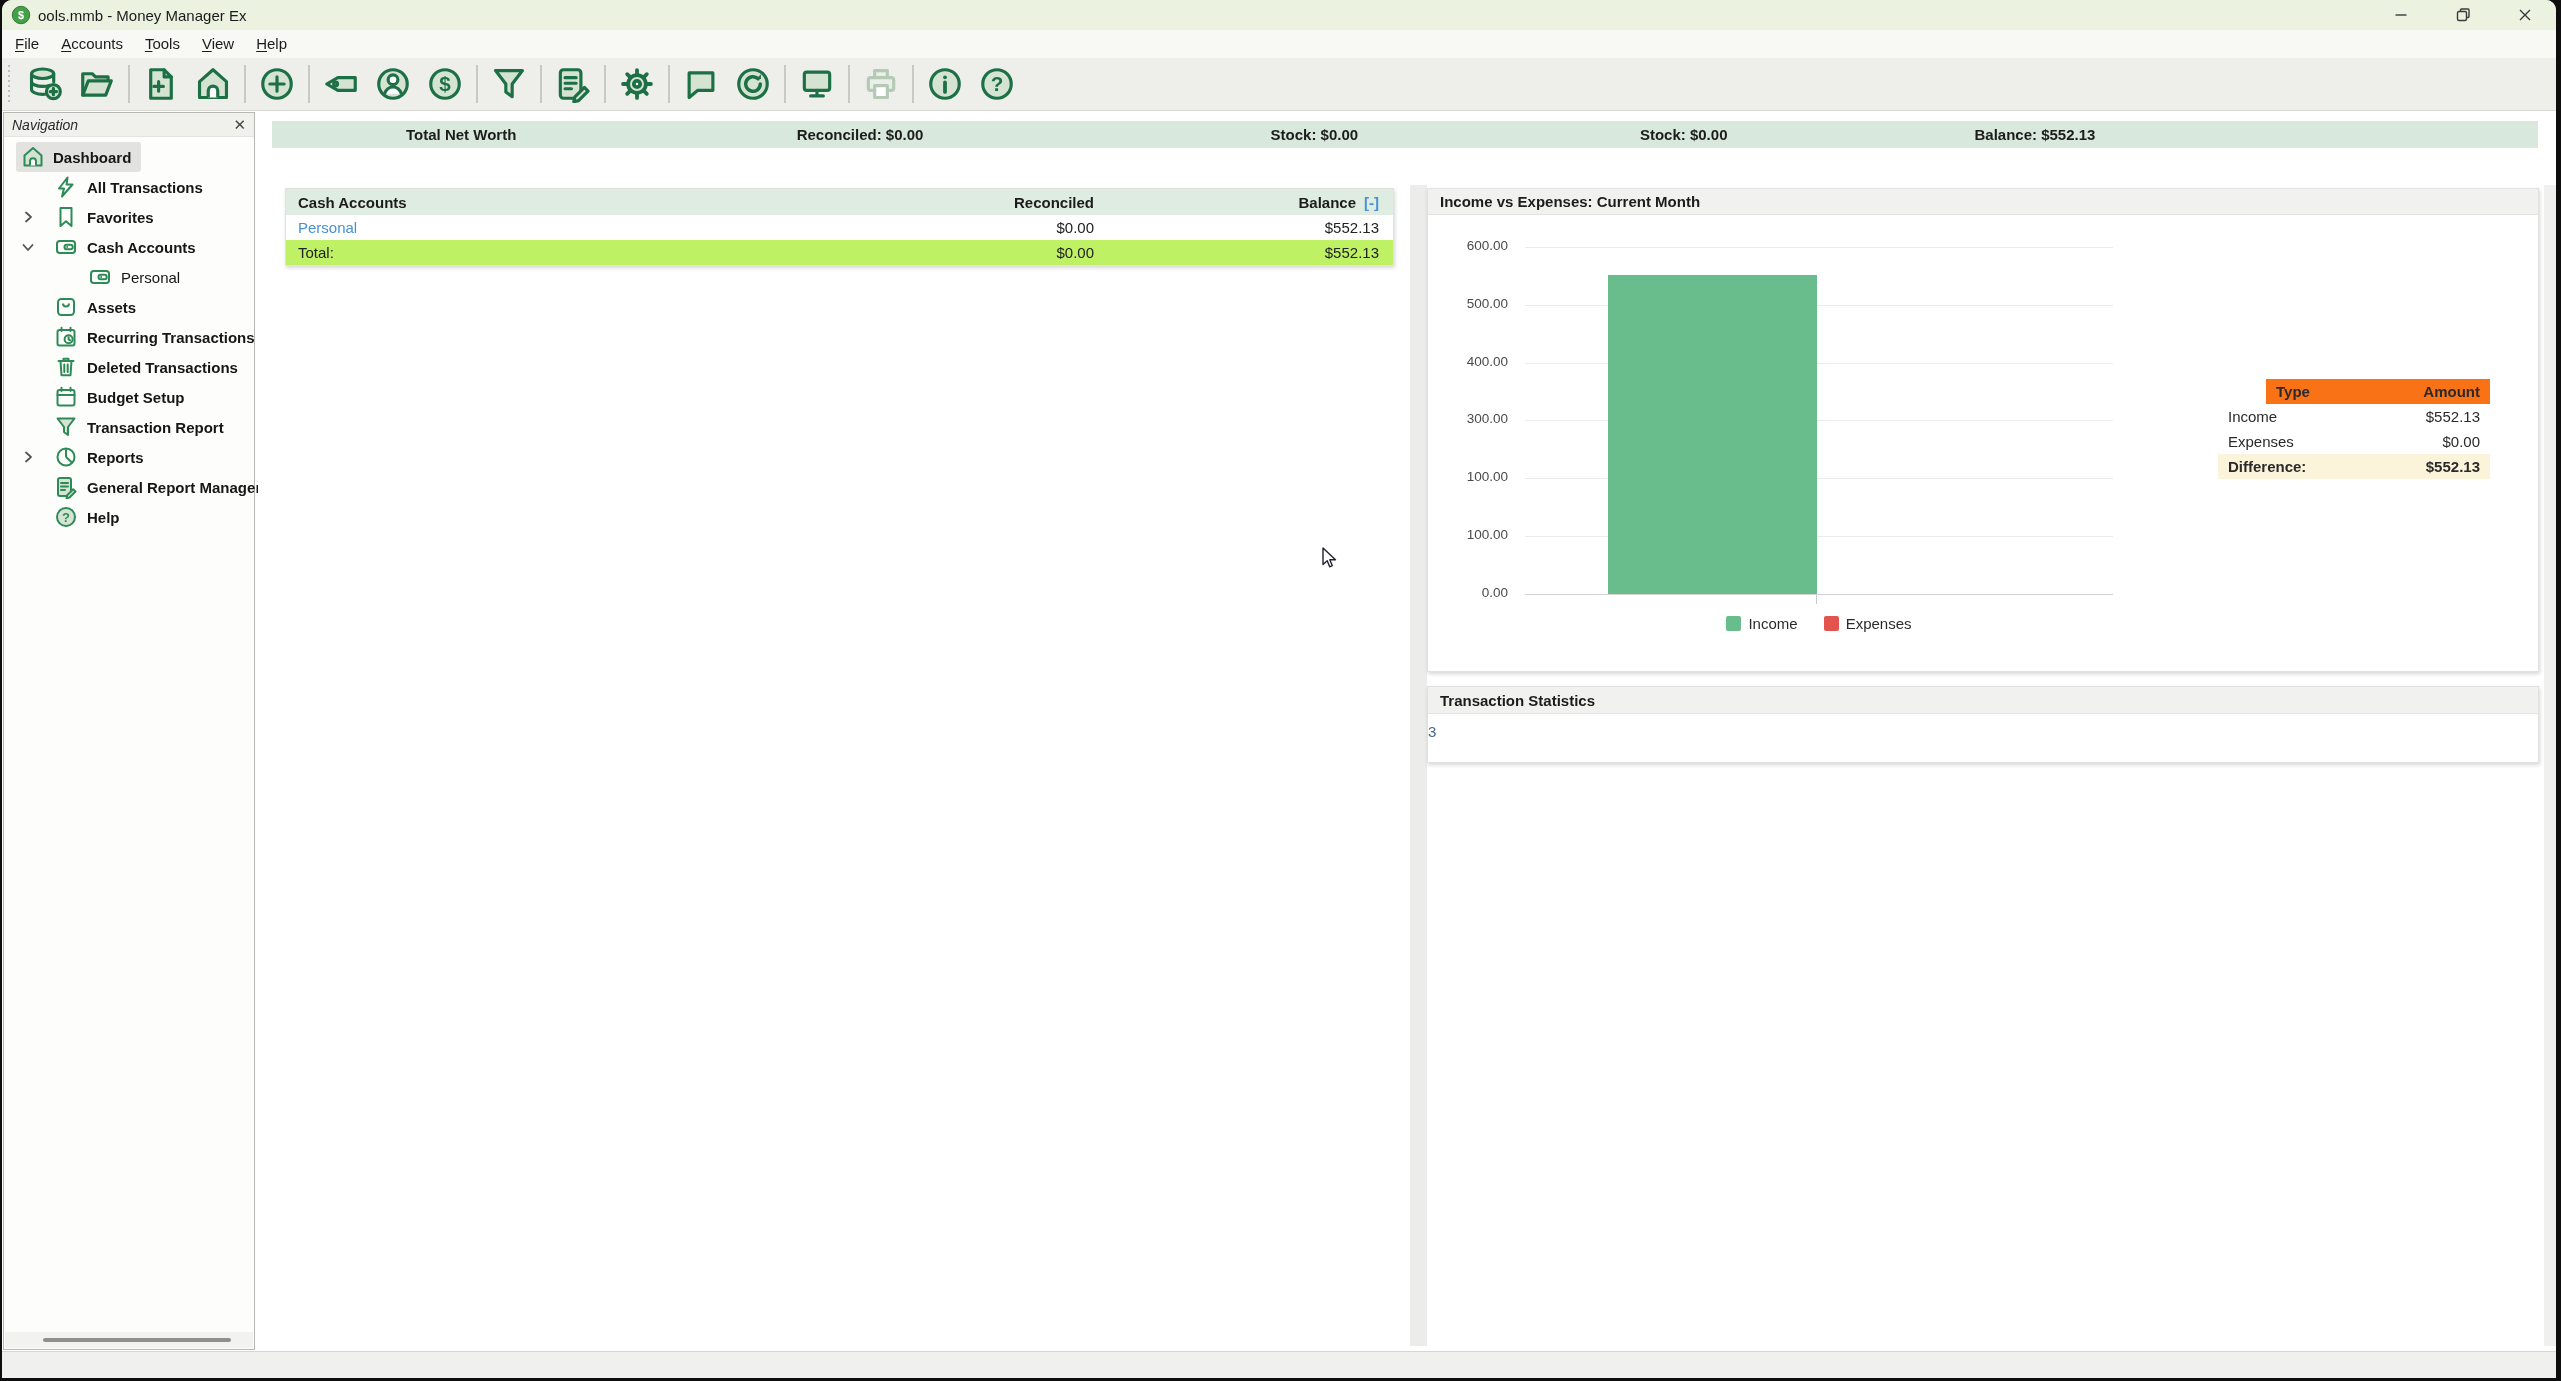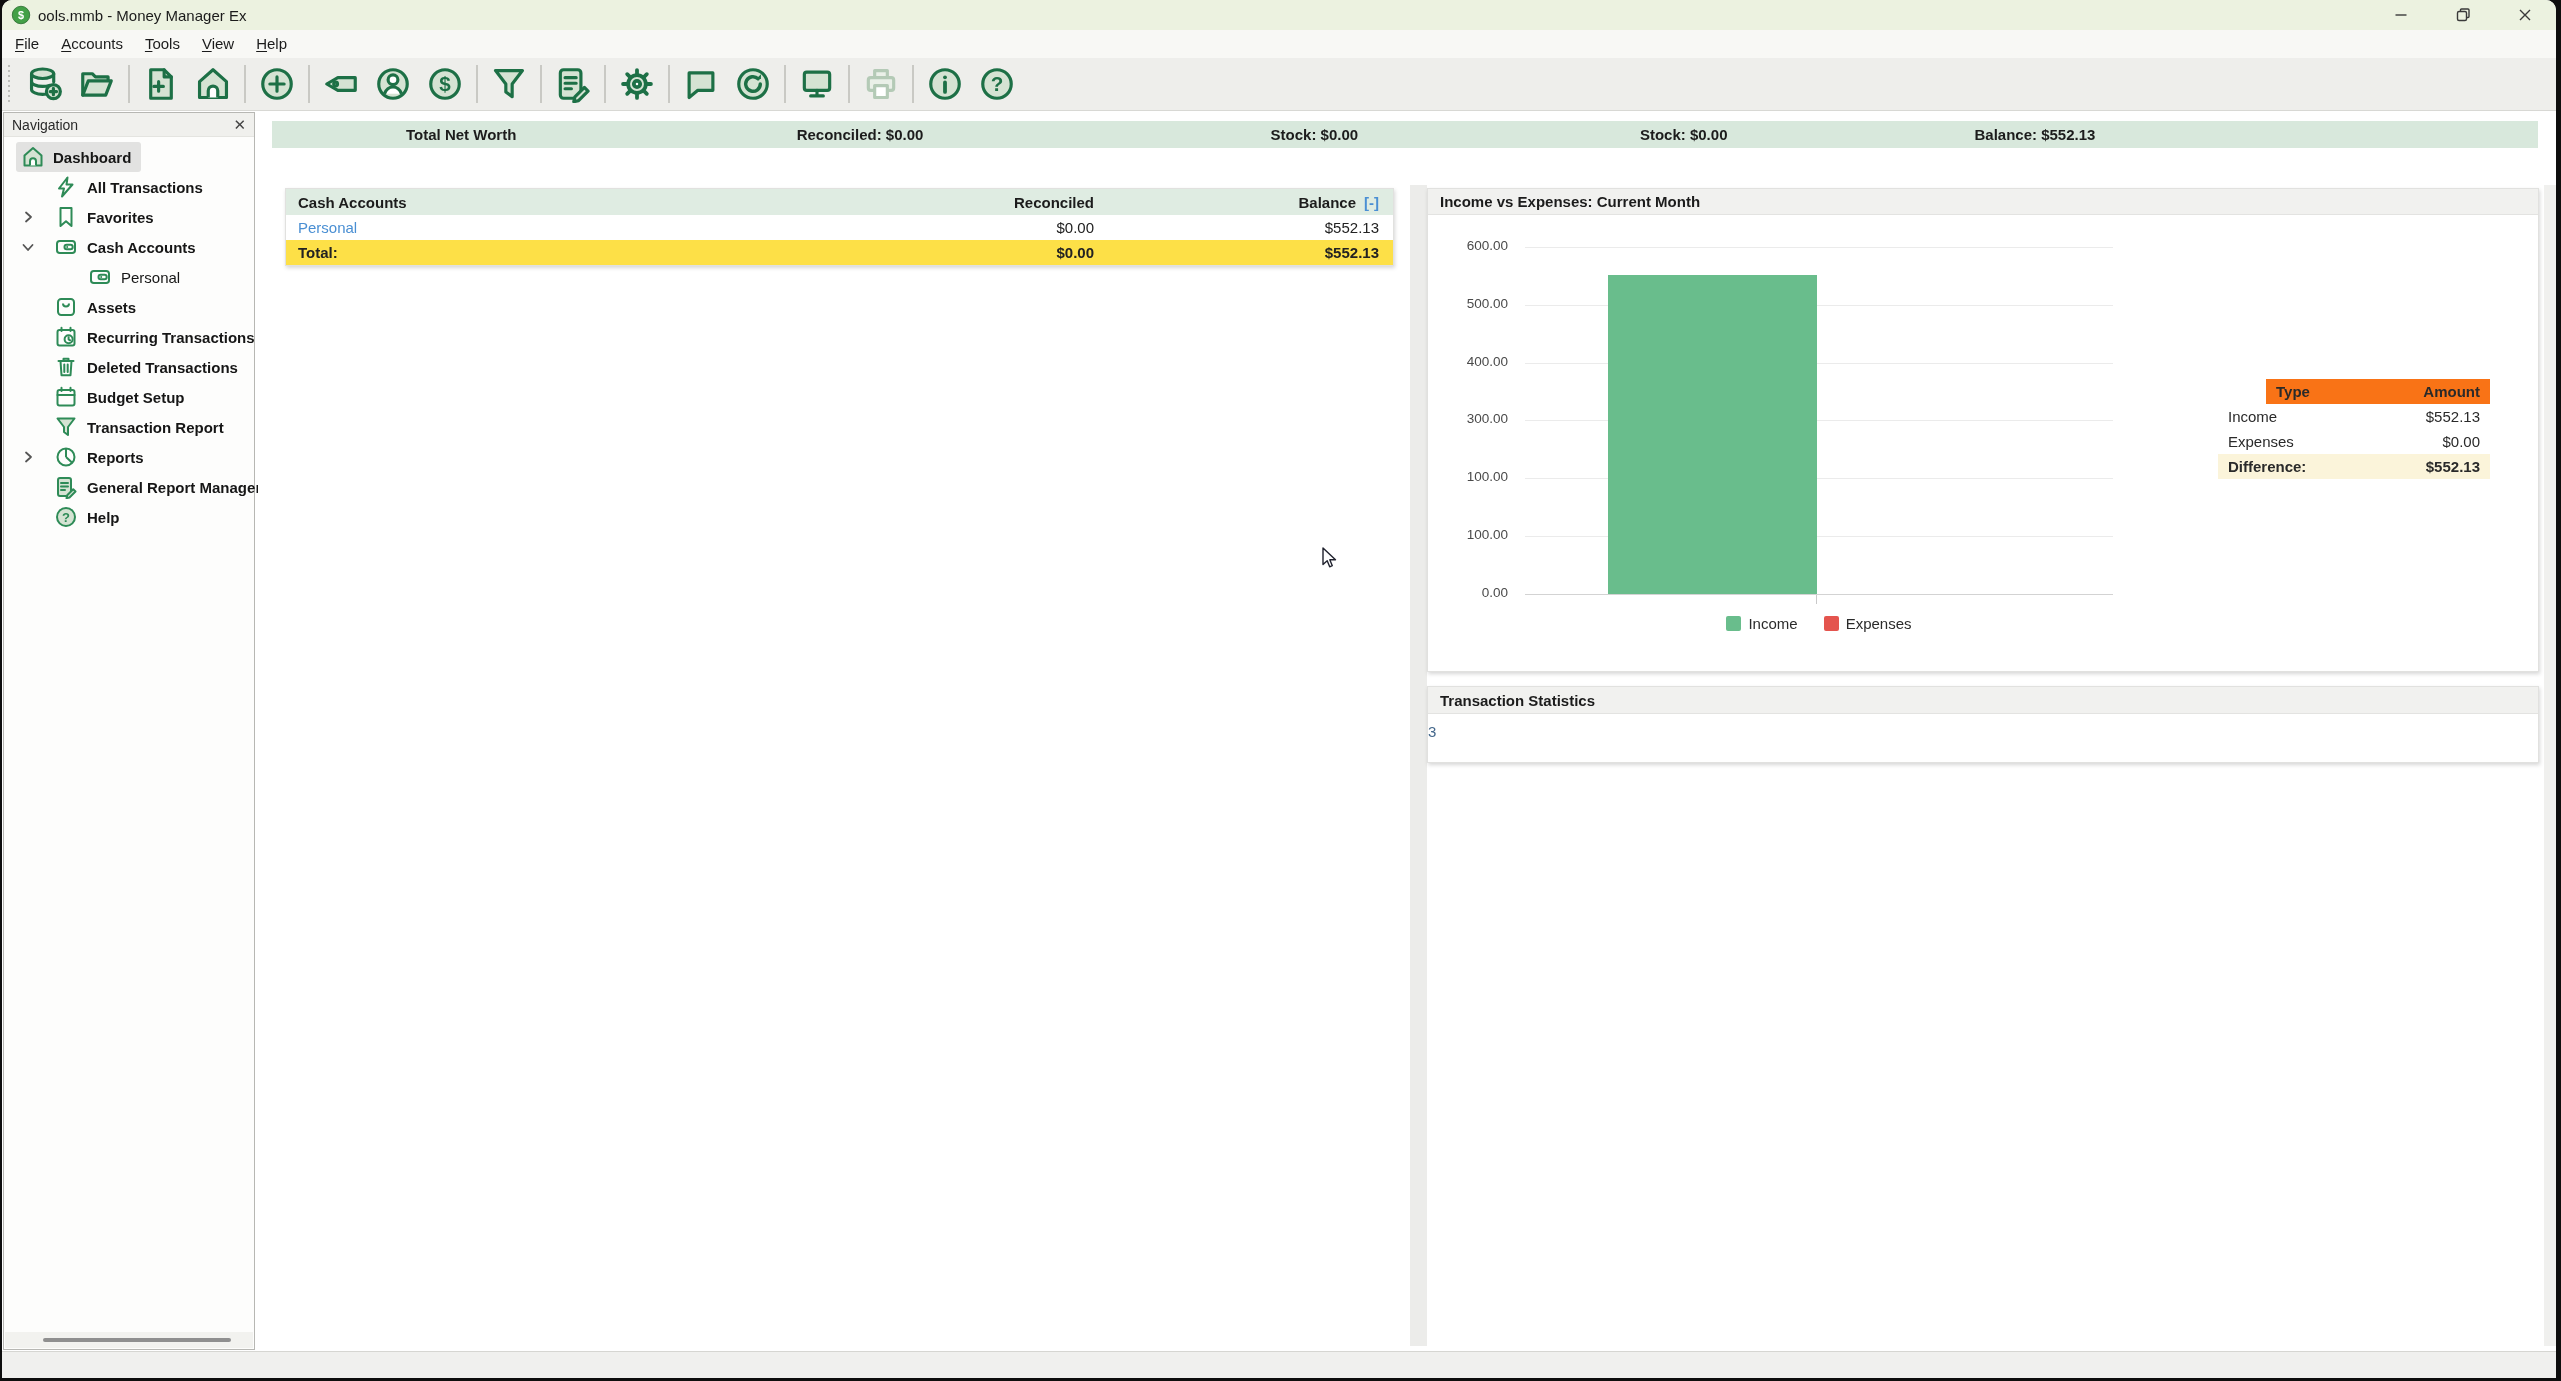--- a/index.html
+++ b/index.html
@@ -21,21 +21,21 @@
   .toolbar{height:52px;background:#eeeeeb;border-bottom:1px solid #d8d8d4;display:flex;align-items:center;padding-left:4px;}
   .grip{width:7px;height:38px;margin-right:6px;background:repeating-linear-gradient(to bottom,#bdbdb9 0 2px,transparent 2px 5px);background-size:2px 100%;background-repeat:repeat-y;background-position:2px 0;}
   .tbtn{width:52px;height:46px;display:flex;align-items:center;justify-content:center;color:#1d7046;}
   .tbtn svg{width:38px;height:38px;}
   .tbtn.disabled{color:#b4cab6;}
   .tsep{width:2px;height:38px;background:#c9c9c4;margin:0 5px;}
   
   .workspace{position:absolute;top:111px;left:0;right:0;bottom:26px;background:#ffffff;}
   
   .navpanel{position:absolute;left:1px;top:1px;width:252px;bottom:2px;background:#fdfdfc;border:1px solid #b7b7b3;box-sizing:border-box;}
-  .nav-header{height:23px;background:#f0f0ed;display:flex;align-items:center;padding:0 8px;font-size:14px;color:#2a2a2a;border-bottom:1px solid #e4e4e0;}
+  .nav-header{height:23px;background:#f0f0ed;display:flex;align-items:center;padding:0 8px;font-size:14px;color:#2a2a2a;border-bottom:1px solid #e4e4e0;font-style:italic;}
   .nav-header .spacer{flex:1;}
   .nav-close{font-size:15px;color:#444;line-height:1;}
   .nav-tree{padding-top:5px;position:relative;}
   .nav-item{height:30px;display:flex;align-items:center;position:relative;font-size:15px;font-weight:bold;color:#161616;white-space:nowrap;}
   .nav-item .nicon{width:24px;height:24px;color:#2e8b57;flex:0 0 auto;display:flex;}
   .nav-item .nicon svg{width:24px;height:24px;}
   .nav-item .nlabel{margin-left:9px;}
   .nav-item.lv0{padding-left:12px;}
   .nav-item.lv1{padding-left:50px;}
   .nav-item.lv2{padding-left:84px;font-weight:normal;}
@@ -53,21 +53,21 @@
   .panel{position:absolute;background:#fff;border:1px solid #e1e1df;box-shadow:1px 2px 4px rgba(0,0,0,0.16);box-sizing:border-box;}
   .phead{height:26px;display:flex;align-items:center;padding:0 12px;font-size:15px;font-weight:bold;color:#1c1c1c;box-sizing:border-box;}
   .phead.green{background:#dfece2;}
   .phead.gray{background:#f1f1ef;border-bottom:1px solid #e3e3e1;}
   
   .cash{left:27px;top:77px;width:1109px;}
   .crow{height:25px;display:flex;align-items:center;font-size:15px;color:#222;}
   .crow .c-name{flex:1;padding-left:12px;}
   .crow .c-rec{width:360px;text-align:right;}
   .crow .c-bal{width:285px;text-align:right;padding-right:14px;}
-  .crow.total{background:#fde047;font-weight:bold;}
+  .crow.total{background:#bef264;font-weight:normal;}
   .link{color:#4a8fd3;}
   .cash .phead .c-name{flex:1;padding-left:0;}
   .cash .phead .c-rec{width:360px;text-align:right;}
   .cash .phead .c-bal{width:285px;text-align:right;padding-right:2px;}
   .collapse-link{color:#4a8fd3;font-weight:bold;margin-left:8px;}
   
   .income{left:1169px;top:77px;width:1112px;height:484px;}
   .chart-body{position:relative;height:457px;}
   .ytick{position:absolute;left:0;width:80px;text-align:right;font-size:13.5px;color:#4a4a4a;}
   .gridline{position:absolute;left:97px;width:588px;height:1px;background:#ebebeb;}

